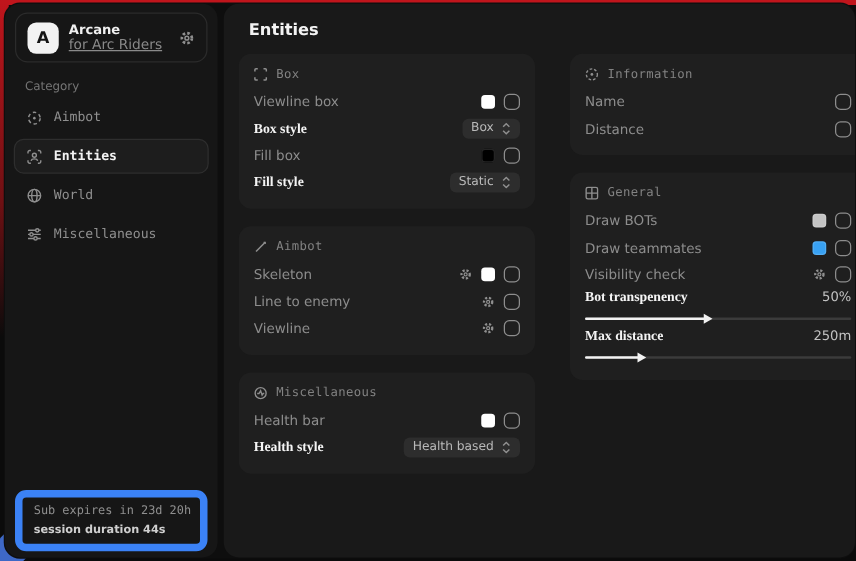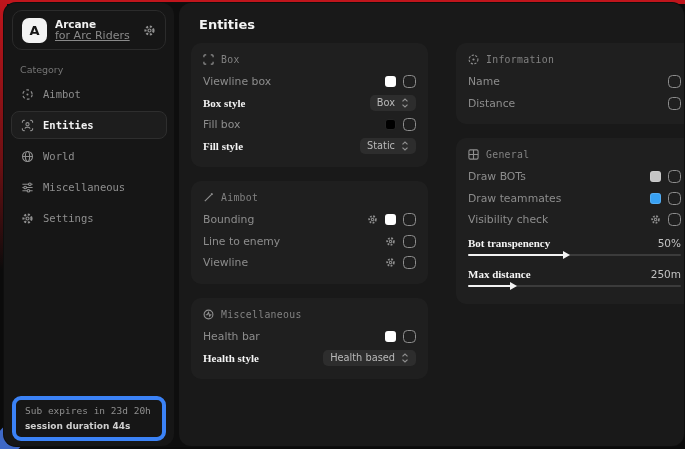--- a/index.html
+++ b/index.html
@@ -25,21 +25,21 @@
   .side-head-text{flex:1;line-height:1.15;}
   .app-name{font-size:10.5px;font-weight:bold;color:#f0f0f0;}
   .app-sub{font-size:11px;color:#8a8a8a;text-decoration:underline;}
   .icon{display:inline-flex;align-items:center;justify-content:center;color:#8f8f8f;flex:none;}
   .category{margin:14px 0 5px 16px;font-size:9.5px;color:#757575;}
   .nav{display:flex;flex-direction:column;padding:0 7px;}
   .nav-item{height:26px;display:flex;align-items:center;gap:9px;padding:0 9px;margin-bottom:3px;
             border-radius:8px;border:1px solid transparent;color:#8f8f8f;
             font-family:"DejaVu Sans Mono",monospace;font-size:10.5px;cursor:pointer;}
   .nav-item.active{background:#1d1d1d;border-color:#2e2e2e;color:#f2f2f2;font-weight:bold;}
-  .side-foot{position:absolute;left:8px;right:8px;bottom:5px;border:4px solid #3b82f6;
+  .side-foot{position:absolute;left:8px;right:8px;bottom:5px;border:6px solid #3b82f6;
              border-radius:9px;padding:5px 9px 6px;}
   .foot1{font-family:"DejaVu Sans Mono",monospace;font-size:9.5px;color:#8f8f8f;white-space:nowrap;}
   .foot2{font-size:9px;font-weight:bold;color:#cfcfcf;margin-top:5px;}
 
   
   .main-title{margin:14px 0 11px 20px;font-size:13px;font-weight:bold;color:#f3f3f3;}
   .columns{display:flex;gap:28px;padding:0 12px;}
   .col{width:237px;flex:none;display:flex;flex-direction:column;gap:14px;}
   .card{background:#1f1f1f;border-radius:10px;padding:8px 12px 10px;}
   .card-head{display:flex;align-items:center;gap:7px;margin:3px 0 6px;color:#828282;
@@ -47,21 +47,21 @@
   .row{height:21.5px;display:flex;align-items:center;}
   .row-label{flex:1;font-size:10.8px;color:#8d8d8d;}
   .row-label.bright{color:#f4f4f4;font-weight:bold;font-size:11px;font-family:Liberation Serif, serif;}
   .controls{display:flex;align-items:center;gap:7px;}
   .swatch{width:11px;height:11px;border-radius:3px;box-shadow:inset 0 0 0 1px rgba(255,255,255,.14);cursor:pointer;}
   .checkbox{width:13px;height:13px;border:1.5px solid #8d8d8d;border-radius:4.5px;
             box-sizing:border-box;background:transparent;cursor:pointer;}
   .dropdown{display:flex;align-items:center;gap:6px;background:#2d2d2d;border-radius:5px;
             padding:3px 7px;font-size:9.8px;color:#b9b9b9;cursor:pointer;line-height:1;}
   .slider-group{margin:1px 0 3px;}
-  .slider-row{display:flex;align-items:flex-end;height:17px;}
+  .slider-row{display:flex;align-items:flex-start;height:17px;}
   .slider-value{font-size:10.5px;color:#c2c2c2;}
   .slider-track{position:relative;height:2px;background:#3b3b3b;border-radius:1px;margin:5px 0 7px;cursor:pointer;}
   .slider-fill{position:absolute;left:0;top:0;height:2px;background:#f2f2f2;border-radius:1px;}
   .slider-thumb{position:absolute;right:-6px;top:-3px;width:0;height:0;
                 border-top:4px solid transparent;border-bottom:4px solid transparent;
                 border-left:7px solid #f2f2f2;}
   svg{display:block;}
 </style>
 </head>
 <body>
@@ -124,29 +124,20 @@
           <span class="icon">
             <svg width="13" height="13" viewBox="0 0 14 14" fill="none" stroke="currentColor" stroke-width="1.2">
                 <path d="M1.5 3.5h11M1.5 7h11M1.5 10.5h11"></path>
                 <circle cx="9.5" cy="3.5" r="1.4" fill="#161616"></circle>
                 <circle cx="4.5" cy="7" r="1.4" fill="#161616"></circle>
                 <circle cx="8" cy="10.5" r="1.4" fill="#161616"></circle>
               </svg>
           </span>
           <span>Miscellaneous</span>
         </div>
-        <div class="nav-item">
-          <span class="icon">
-            <svg width="13" height="13" viewBox="0 0 12 12">
-                <circle cx="6" cy="6" r="3.7" fill="none" stroke="currentColor" stroke-width="2" stroke-dasharray="1.9 1.55"></circle>
-                <circle cx="6" cy="6" r="1.4" fill="none" stroke="currentColor" stroke-width="1.1"></circle>
-              </svg>
-          </span>
-          <span>Settings</span>
-        </div>
       </div>
 
       <div class="side-foot">
         <div class="foot1">Sub expires in 23d 20h</div>
         <div class="foot2">session duration 44s</div>
       </div>
     </div>
 
     <div class="main">
       <div class="main-title">Entities</div>
@@ -210,21 +201,21 @@
             <div class="card-head">
               <span class="icon">
                 <svg width="11" height="11" viewBox="0 0 12 12" fill="none" stroke="currentColor" stroke-width="1.3">
                     <path d="M2 10 10 2"></path>
                     <path d="M8.6 2H10v1.4" stroke-width="1.1"></path>
                   </svg>
               </span>
               <span>Aimbot</span>
             </div>
             <div class="row">
-              <span class="row-label">Bounding</span>
+              <span class="row-label">Skeleton</span>
               <span class="controls">
                 <span class="icon">
                   <svg width="11" height="11" viewBox="0 0 12 12">
                       <circle cx="6" cy="6" r="3.6" fill="none" stroke="currentColor" stroke-width="2" stroke-dasharray="1.9 1.55"></circle>
                       <circle cx="6" cy="6" r="1.3" fill="none" stroke="currentColor" stroke-width="1.1"></circle>
                     </svg>
                 </span>
                 <span class="swatch" style="background: rgb(255, 255, 255);"></span>
                 <span class="checkbox"></span>
               </span>

